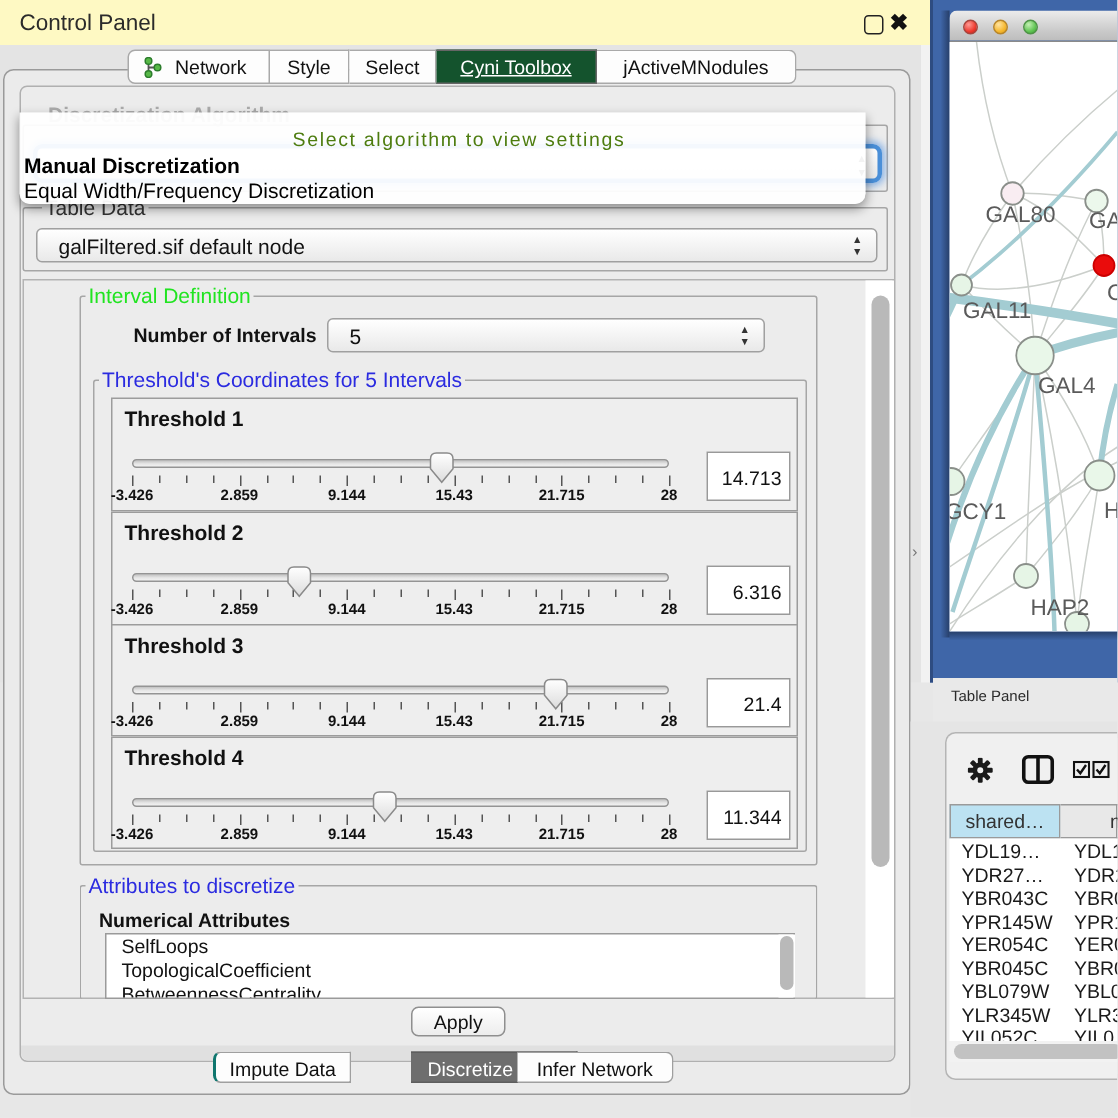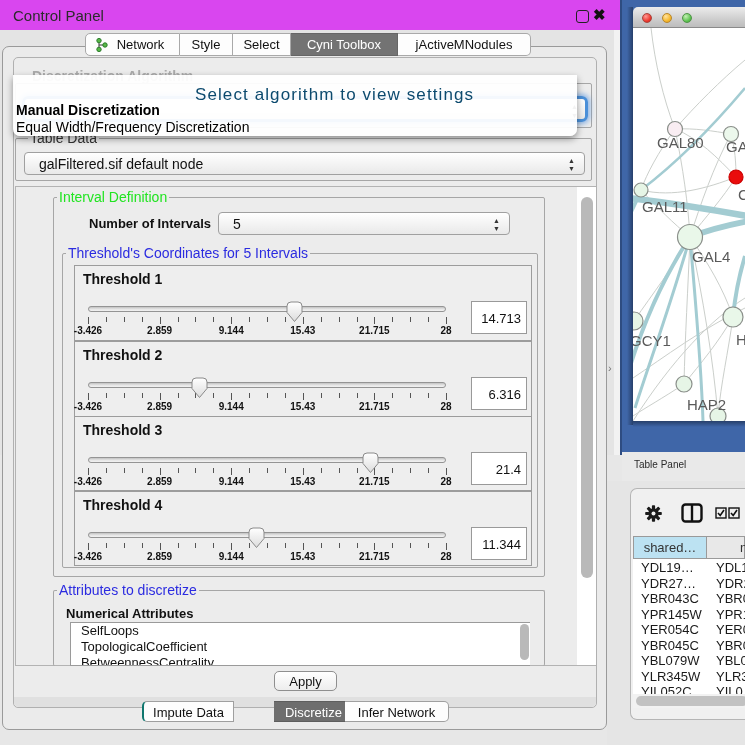--- a/index.html
+++ b/index.html
@@ -1,32 +1,32 @@
 <!DOCTYPE html>
 <html><head>
 <meta charset="utf-8">
 <style>
 html,body{margin:0;padding:0;width:745px;height:745px;overflow:hidden;
  font-family:"Liberation Sans",sans-serif;background:#e7e7e7;}
 *{box-sizing:border-box;}
 .abs{position:absolute;}
 #stage{position:relative;width:745px;height:745px;}
-#titlebar{left:0;top:0;width:622px;height:30px;background:#d946ef;}
+#titlebar{left:0;top:0;width:622px;height:30px;background:#fef9c3;}
 #titlebar .t{position:absolute;left:13px;top:7px;font-size:15px;color:#2b2b2b;}
 #floatbtn{left:576px;top:10px;width:13px;height:13px;border:1.5px solid #222;border-radius:3px;}
 #closebtn{left:593px;top:6px;font-size:15px;font-weight:bold;color:#111;}
 #belowtitle{left:0;top:30px;width:622px;height:425px;background:#e4e4e4;}
 #leftlower{left:0;top:455px;width:622px;height:290px;background:#e7e7e7;}
 #outerpanel{left:2px;top:46px;width:605px;height:684px;background:#ebebeb;
  border:1px solid #9a9a9a;border-radius:7px;}
 .tabseg{top:33px;height:23px;background:#fdfdfd;border:1px solid #a9a9a9;
  border-left:none;font-size:13px;color:#111;text-align:center;line-height:21px;}
 .tabseg.first{border-left:1px solid #a9a9a9;border-radius:5px 0 0 5px;}
 .tabseg.last{border-radius:0 5px 5px 0;}
-.tabseg.sel{background:#737373;color:#fff;border-color:#666;}
+.tabseg.sel{background:#14532d;color:#fff;border-color:#666;text-decoration:underline;}
 #innerpanel{left:13px;top:57px;width:584px;height:651px;background:#ececec;
  border:1px solid #b0b0b0;border-radius:5px;}
 .group{border:1px solid #a6a6a6;border-radius:2px;}
 .gtitle{font-size:14px;background:#ececec;padding:0 2px;line-height:15px;}
 .combo{background:linear-gradient(#ffffff,#e9e9e9);border:1px solid #a0a0a0;
  border-radius:4px;font-size:14px;color:#111;}
 .combo .tx{position:absolute;left:14px;top:3px;}
 .arr{position:absolute;font-size:7px;color:#333;line-height:7px;}
 .thpanel{left:74px;width:458px;background:#eeeeee;border:1px solid #9c9c9c;}
 .thpanel .ttl{position:absolute;left:8px;top:5px;font-size:14px;font-weight:bold;color:#111;}
@@ -41,21 +41,21 @@
 #attrlist div{padding-left:10px;height:16px;line-height:16px;}
 #applybtn{left:274px;top:671px;width:63px;height:20px;line-height:18px;background:linear-gradient(#ffffff,#ededed);
  border:1px solid #8f8f8f;border-radius:5px;font-size:13px;color:#111;text-align:center;line-height:20px;}
 .btab{top:701px;height:21px;line-height:19px;background:#fdfdfd;border:1px solid #9f9f9f;border-left:none;
  font-size:13px;color:#111;text-align:center;line-height:21px;}
 .btab.first{border-left:2px solid #0f766e;border-radius:5px 0 0 5px;}
 .btab.last{border-radius:0 5px 5px 0;}
 .btab.sel{background:#6e6e6e;color:#fff;border-color:#5e5e5e;}
 #popup{left:13px;top:75px;width:564px;height:61px;background:rgba(255,255,255,0.94);
  border-radius:0 0 7px 7px;box-shadow:0 3px 7px rgba(0,0,0,0.4);}
-#popup .hint{position:absolute;left:182px;top:10px;font-size:17px;letter-spacing:1.1px;color:#0c4a6e;}
+#popup .hint{position:absolute;left:182px;top:10px;font-size:13px;letter-spacing:1.1px;color:#4d7c0f;}
 #popup .it1{position:absolute;left:3px;top:27px;font-size:14px;font-weight:bold;color:#000;}
 #popup .it2{position:absolute;left:3px;top:44px;font-size:14px;color:#000;}
 .sbtrack{background:#ffffff;}
 .sbthumb{background:#b9b9b9;border-radius:6px;}
 #blue{left:620px;top:0;width:125px;height:455px;background:#3f66a8;border-left:2px solid #2e4c81;}
 #netwin{left:633px;top:7px;width:112px;height:414px;}
 #nettitle{position:absolute;left:0;top:0;width:112px;height:21px;border-radius:5px 0 0 0;
  background:linear-gradient(#ececec,#c9c9c9 70%,#bdbdbd);border-bottom:1px solid #8a8a8a;}
 .tl{position:absolute;top:5.5px;width:10px;height:10px;border-radius:50%;}
 #netcanvas{position:absolute;left:0;top:21px;width:112px;height:393px;background:#ffffff;overflow:hidden;}

